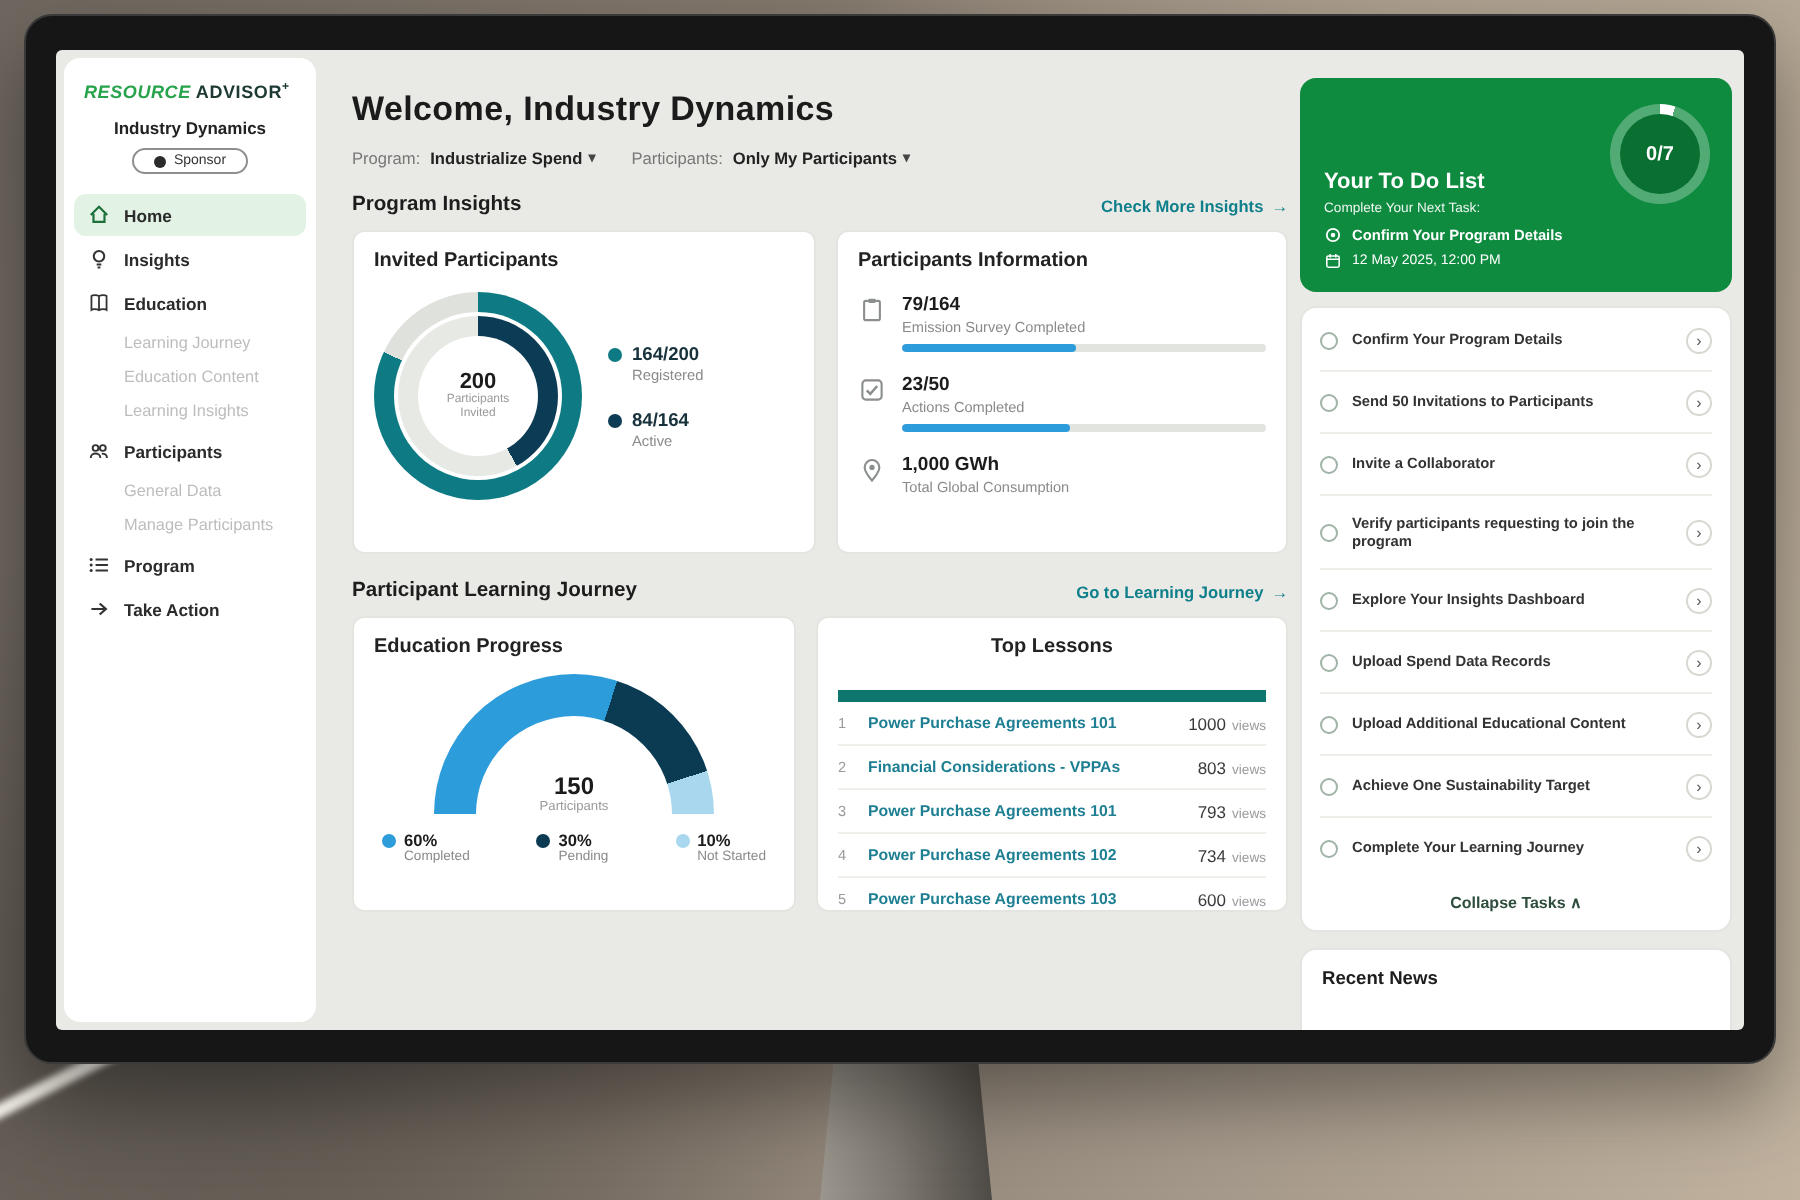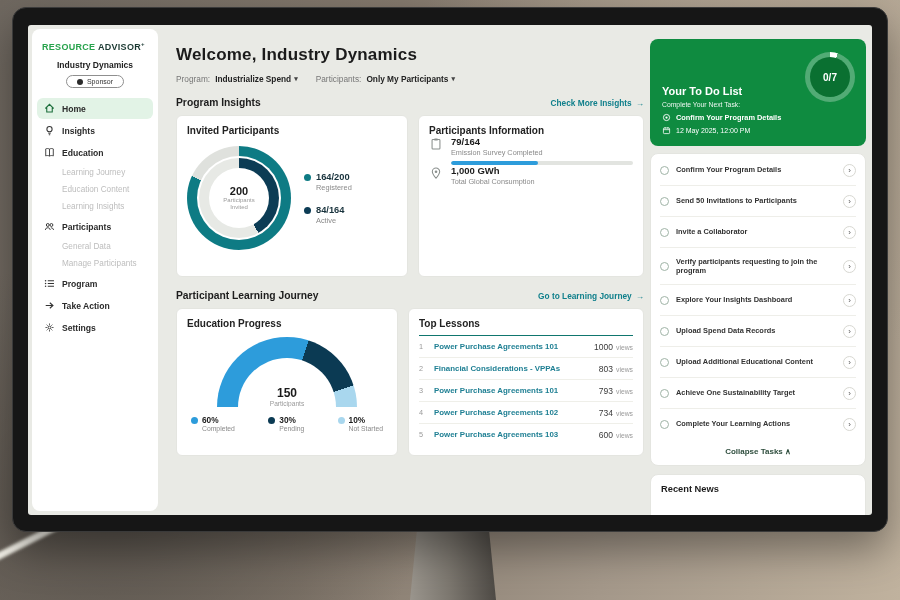--- a/index.html
+++ b/index.html
@@ -21,21 +21,21 @@
   
   .monitor { position:absolute; left:12px; top:7px; width:876px; height:525px;
     background:#161616; border:1px solid #3a3a3a; border-radius:14px;
     box-shadow:0 18px 40px rgba(0,0,0,.38); }
   .screen { position:absolute; left:15px; top:17px; width:844px; height:490px;
     background:#e9eae5; border-radius:3px; overflow:hidden; font-size:8px; color:#2b2b2b; }
 
   
   .sb { position:absolute; left:4px; top:4px; width:126px; height:482px; background:#fff; border-radius:8px; padding-top:10px; }
   .sb-logo { text-align:left; padding:2px 10px 8px; font-size:9px; font-weight:bold; letter-spacing:.3px; }
-  .sb-logo .g { color:#27a34c; } .sb-logo .d { color:#1c3a33; } .sb-logo .sup { font-size:6px; vertical-align:super; color:#1c3a33; }
+  .sb-logo .g { color:#27a34c;font-style:italic; } .sb-logo .d { color:#1c3a33; } .sb-logo .sup { font-size:6px; vertical-align:super; color:#1c3a33; }
   .sb-org { text-align:center; font-size:8.5px; font-weight:bold; color:#222; margin-bottom:5px; }
   .sb-badge { width:58px; margin:0 auto 10px; border:1px solid #8f8f8f; border-radius:9px; padding:2px 0;
     display:flex; align-items:center; justify-content:center; gap:4px; font-size:7px; color:#333; }
   .sb-badge .bdot { width:6px; height:6px; border-radius:50%; background:#2b2b2b; }
   .nav-item { display:flex; align-items:center; gap:7px; margin:1px 5px; padding:5px 7px; border-radius:6px;
     font-size:8.6px; font-weight:bold; color:#2b2b2b; cursor:pointer; }
   .nav-item.active { background:#e2f3e6; }
   .nav-ico { width:11px; height:11px; flex:0 0 11px; }
   .nav-sub { padding:4px 8px 4px 30px; font-size:8.2px; color:#bdbdbd; cursor:pointer; }
 
@@ -64,21 +64,21 @@
     align-items:center; justify-content:center; text-align:center; }
   .d-val { font-size:11px; font-weight:bold; color:#1c1c1c;text-align:center; }
   .d-lab { font-size:6px; color:#9a9a9a; width:44px; line-height:1.2; }
   .legend { display:flex; flex-direction:column; gap:13px; }
   .leg-item { display:flex; gap:5px; }
   .dot { width:7px; height:7px; border-radius:50%; margin-top:2px; flex:0 0 7px; }
   .leg-val { font-size:9.3px; font-weight:bold; color:#18323c; }
   .leg-lab { font-size:7.4px; color:#8a8a8a; margin-top:1px; }
 
   .card-info { flex:1; height:162px; }
-  .info-row { display:flex; gap:8px; }
+  .info-row { display:flex; gap:8px; margin-top:11px; }
   .info-ico { width:14px; height:14px; flex:0 0 14px; margin-top:1px; }
   .info-col { flex:1; }
   .info-val { font-size:9.5px; font-weight:bold; color:#1c1c1c; }
   .info-lab { font-size:7.3px; color:#8a8a8a; margin-top:1px; }
   .pbar { margin-top:4px; width:100%; height:4px; border-radius:2px; background:#e2e4e0; overflow:hidden; }
   .pfill { height:100%; border-radius:2px; background:#2d9cdb; }
 
   .card-edu { width:222px; height:148px; }
   .gauge-wrap { position:relative; width:140px; height:70px; overflow:hidden; margin:8px auto 8px; }
   .gauge-c { width:140px; height:140px; border-radius:50%;
@@ -86,21 +86,21 @@
   .gauge-hole { position:absolute; left:21px; top:21px; width:98px; height:98px; border-radius:50%; background:#fff; }
   .gauge-text { position:absolute; left:0; right:0; bottom:0; text-align:center; }
   .g-val { font-size:12px; font-weight:bold; color:#1b1b1b; }
   .g-lab { font-size:6.6px; color:#9a9a9a; }
   .gl-row { display:flex; justify-content:space-between; padding:0 4px; }
   .gl-item { display:flex; gap:4px; }
   .gl-val { font-size:8.3px; font-weight:bold; color:#1c1c1c; }
   .gl-lab { font-size:6.8px; color:#8a8a8a; }
 
   .card-lessons { flex:1; height:148px; padding-bottom:4px; }
-  .lessons-title { padding-bottom:6px; border-bottom:1px solid #0f766e; }
+  .lessons-title { padding-bottom:16px; border-bottom:6px solid #0f766e;text-align:center; }
   .lesson-row { display:flex; align-items:center; gap:7px; padding:5.5px 0; border-bottom:1px solid #efefe9; }
   .lesson-row:last-child { border-bottom:none; }
   .l-rank { font-size:7.3px; color:#9a9a9a; width:8px; }
   .l-title { flex:1; font-size:7.9px; font-weight:bold; color:#1e7f93; cursor:pointer; }
   .l-views-num { font-size:8.5px; color:#3a3a3a; }
   .l-views-word { font-size:6.8px; color:#9a9a9a; margin-left:3px; }
 
   
   .todo { position:absolute; right:6px; top:14px; width:216px; }
   .todo-green { position:relative; background:#0f8b40; border-radius:8px; padding:10px 12px 11px; color:#fff; }
@@ -199,29 +199,20 @@
           </span>
       <span>Program</span>
     </div>
     <div class="nav-item">
       <span class="nav-ico">
             <svg viewBox="0 0 16 16" width="11" height="11">
               <path d="M2.5 8 h9.5 M8.5 4 l4.5 4 -4.5 4" fill="none" stroke="#333" stroke-width="1.6"></path>
             </svg>
           </span>
       <span>Take Action</span>
-    </div>
-    <div class="nav-item">
-      <span class="nav-ico">
-            <svg viewBox="0 0 16 16" width="11" height="11">
-              <circle cx="8" cy="8" r="2.1" fill="none" stroke="#333" stroke-width="1.4"></circle>
-              <path d="M8 2.2 v2 M8 11.8 v2 M2.2 8 h2 M11.8 8 h2 M3.9 3.9 l1.4 1.4 M10.7 10.7 l1.4 1.4 M12.1 3.9 l-1.4 1.4 M5.3 10.7 l-1.4 1.4" stroke="#333" stroke-width="1.3"></path>
-            </svg>
-          </span>
-      <span>Settings</span>
     </div>
   </aside>
 
   <main class="main">
     <div class="h1">Welcome, Industry Dynamics</div>
 
     <div class="filters">
       <div class="f-group">
         <span class="f-label">Program:</span>
         <span class="f-value">
@@ -291,20 +282,35 @@
             <div class="info-val">79/164</div>
             <div class="info-lab">Emission Survey Completed</div>
             <div class="pbar">
                   <div class="pfill" style="width: 48%;"></div>
                 </div>
           </span>
         </div>
         <div class="info-row">
           <span class="info-ico">
                 <svg viewBox="0 0 16 16" width="14" height="14">
+                  <rect x="2.5" y="2.5" width="11" height="11" rx="2" fill="none" stroke="#8a8f8d" stroke-width="1.2"></rect>
+                  <path d="M5 8.2 l2 2 4-4.5" fill="none" stroke="#8a8f8d" stroke-width="1.4"></path>
+                </svg>
+              </span>
+          <span class="info-col">
+            <div class="info-val">23/50</div>
+            <div class="info-lab">Actions Completed</div>
+            <div class="pbar">
+                  <div class="pfill" style="width: 46%;"></div>
+                </div>
+          </span>
+        </div>
+        <div class="info-row">
+          <span class="info-ico">
+                <svg viewBox="0 0 16 16" width="14" height="14">
                   <path d="M8 14 C5.2 10.6 3.8 8.7 3.8 6.5 a4.2 4.2 0 1 1 8.4 0 C12.2 8.7 10.8 10.6 8 14 z" fill="none" stroke="#8a8f8d" stroke-width="1.2"></path>
                   <circle cx="8" cy="6.5" r="1.5" fill="#8a8f8d"></circle>
                 </svg>
               </span>
           <span class="info-col">
             <div class="info-val">1,000 GWh</div>
             <div class="info-lab">Total Global Consumption</div>
           </span>
         </div>
       </div>
@@ -448,21 +454,21 @@
         <span class="t-label">Upload Additional Educational Content</span>
         <span class="t-chev">›</span>
       </div>
       <div class="task-row">
         <span class="t-circle"></span>
         <span class="t-label">Achieve One Sustainability Target</span>
         <span class="t-chev">›</span>
       </div>
       <div class="task-row" style="border-bottom:none">
         <span class="t-circle"></span>
-        <span class="t-label">Complete Your Learning Actions</span>
+        <span class="t-label">Complete Your Learning Journey</span>
         <span class="t-chev">›</span>
       </div>
       <div class="collapse">
         <span>Collapse Tasks</span>
         <span>∧</span>
       </div>
     </div>
 
     <div class="news-card">
       <div class="news-title">Recent News</div>

